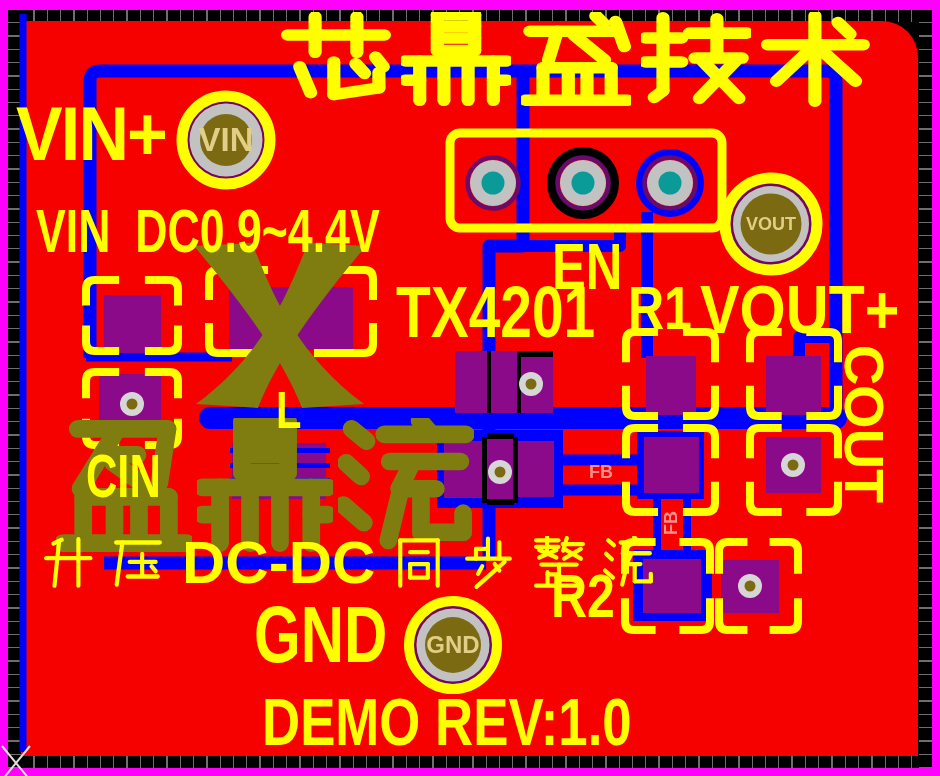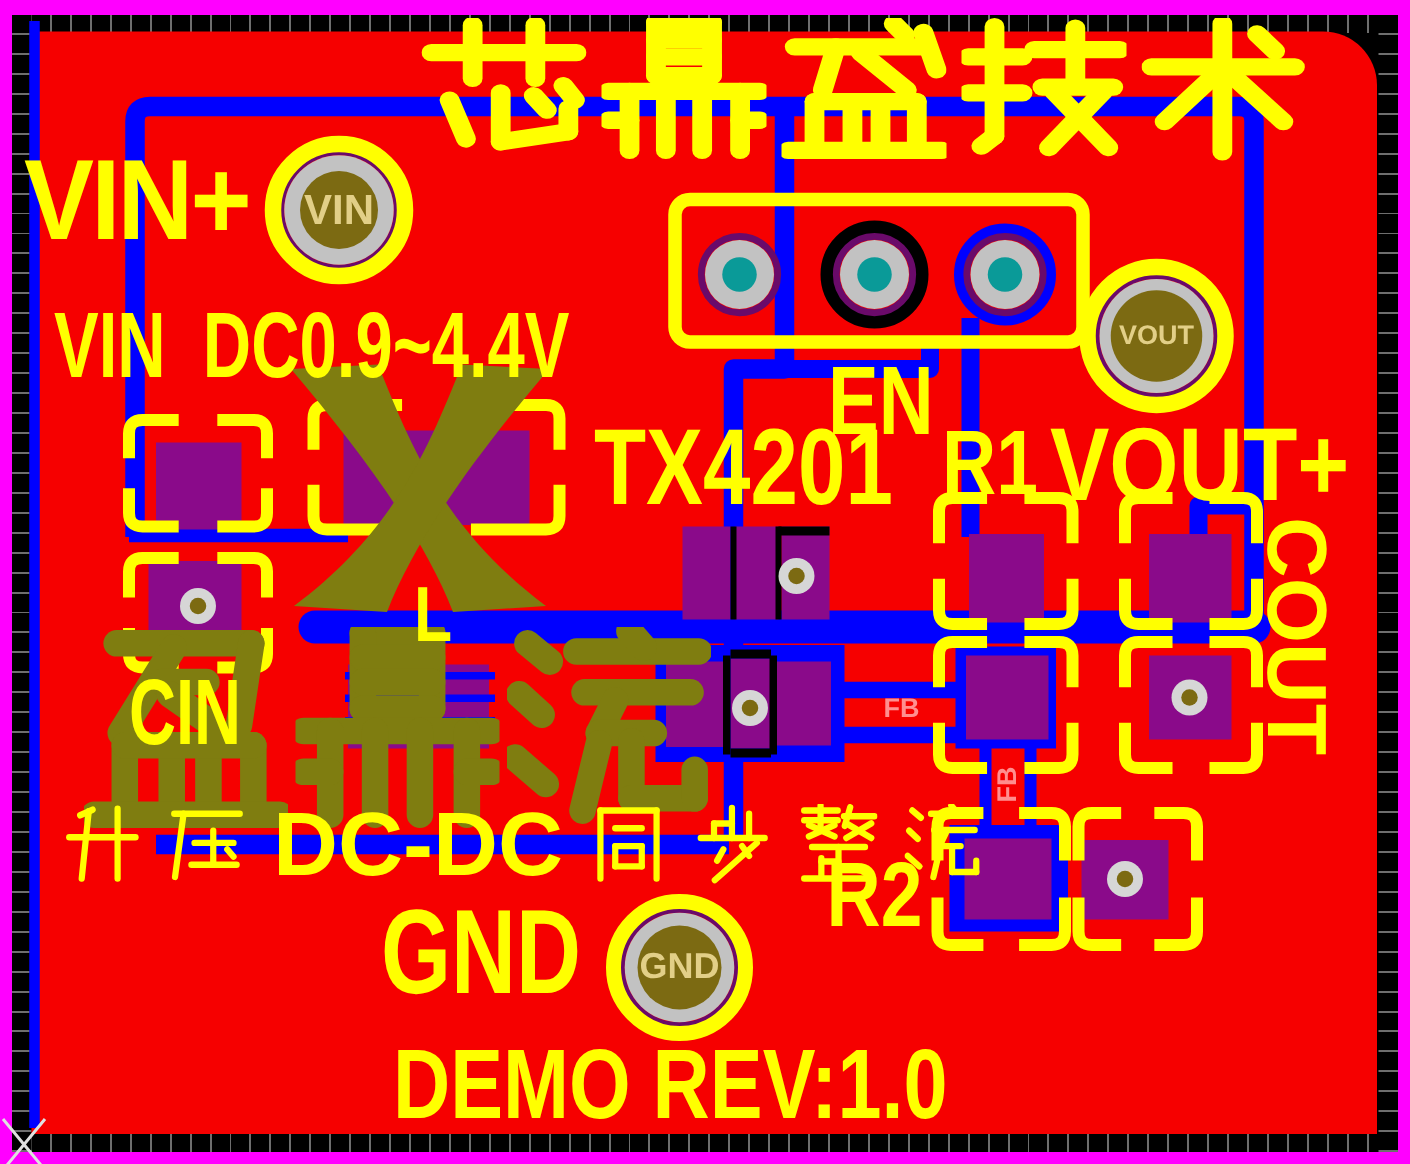--- a/index.html
+++ b/index.html
@@ -333,19 +333,19 @@
   <div class="yt" style="left:396px;top:276px;font-size:72px;transform:scaleX(0.79);">TX4201</div>
   <div class="yt" style="left:628px;top:278px;font-size:61px;transform:scaleX(0.82);">R1</div>
   <div class="yt" style="left:700px;top:275px;font-size:69px;transform:scaleX(0.86);">VOUT+</div>
   <div class="yt" style="left:86px;top:445px;font-size:62px;transform:scaleX(0.70);">CIN</div>
   <div class="yt" style="left:276px;top:384px;font-size:52px;transform:scaleX(0.80);">L</div>
   <div class="yt" style="left:551px;top:566px;font-size:61px;transform:scaleX(0.82);">R2</div>
   <div class="yt" style="left:254px;top:595px;font-size:80px;transform:scaleX(0.75);">GND</div>
   <div class="yt" style="left:262px;top:689px;font-size:66px;transform:scaleX(0.80);">DEMO REV:1.0</div>
   <div class="yt" style="left:864px;top:424px;font-size:56px;transform:translate(-50%,-50%) rotate(90deg);transform-origin:center;">COUT</div>
 
-  <div class="padlbl" style="left:226px;top:140px;font-size:28px;">VIN</div>
+  <div class="padlbl" style="left:226px;top:140px;font-size:33px;">VIN</div>
   <div class="padlbl" style="left:771px;top:224px;font-size:18px;">VOUT</div>
   <div class="padlbl" style="left:453px;top:645px;font-size:24px;">GND</div>
 
   <div class="netlbl" style="left:589px;top:463px;font-size:18px;">FB</div>
   <div class="netlbl" style="left:671px;top:523px;font-size:18px;transform:translate(-50%,-50%) rotate(-90deg);">FB</div>
 </div>
 
 </body></html>

